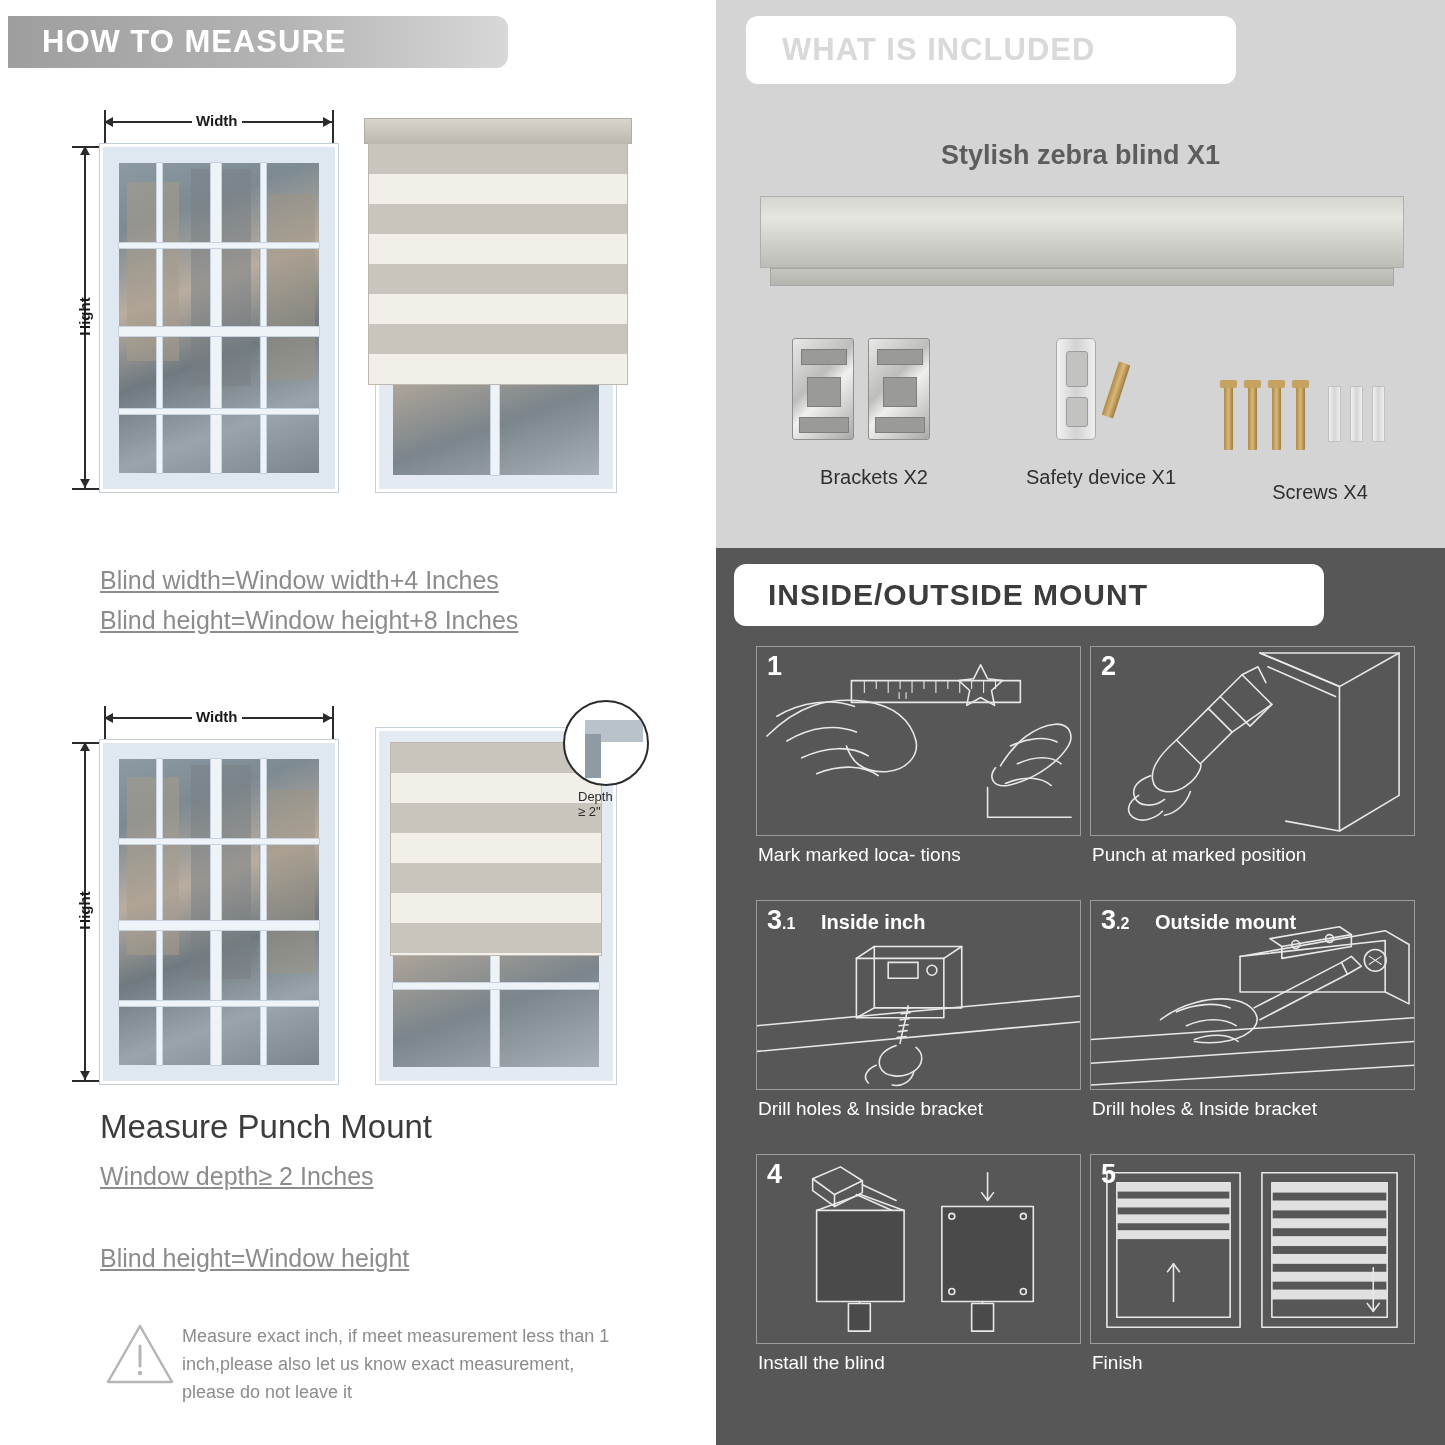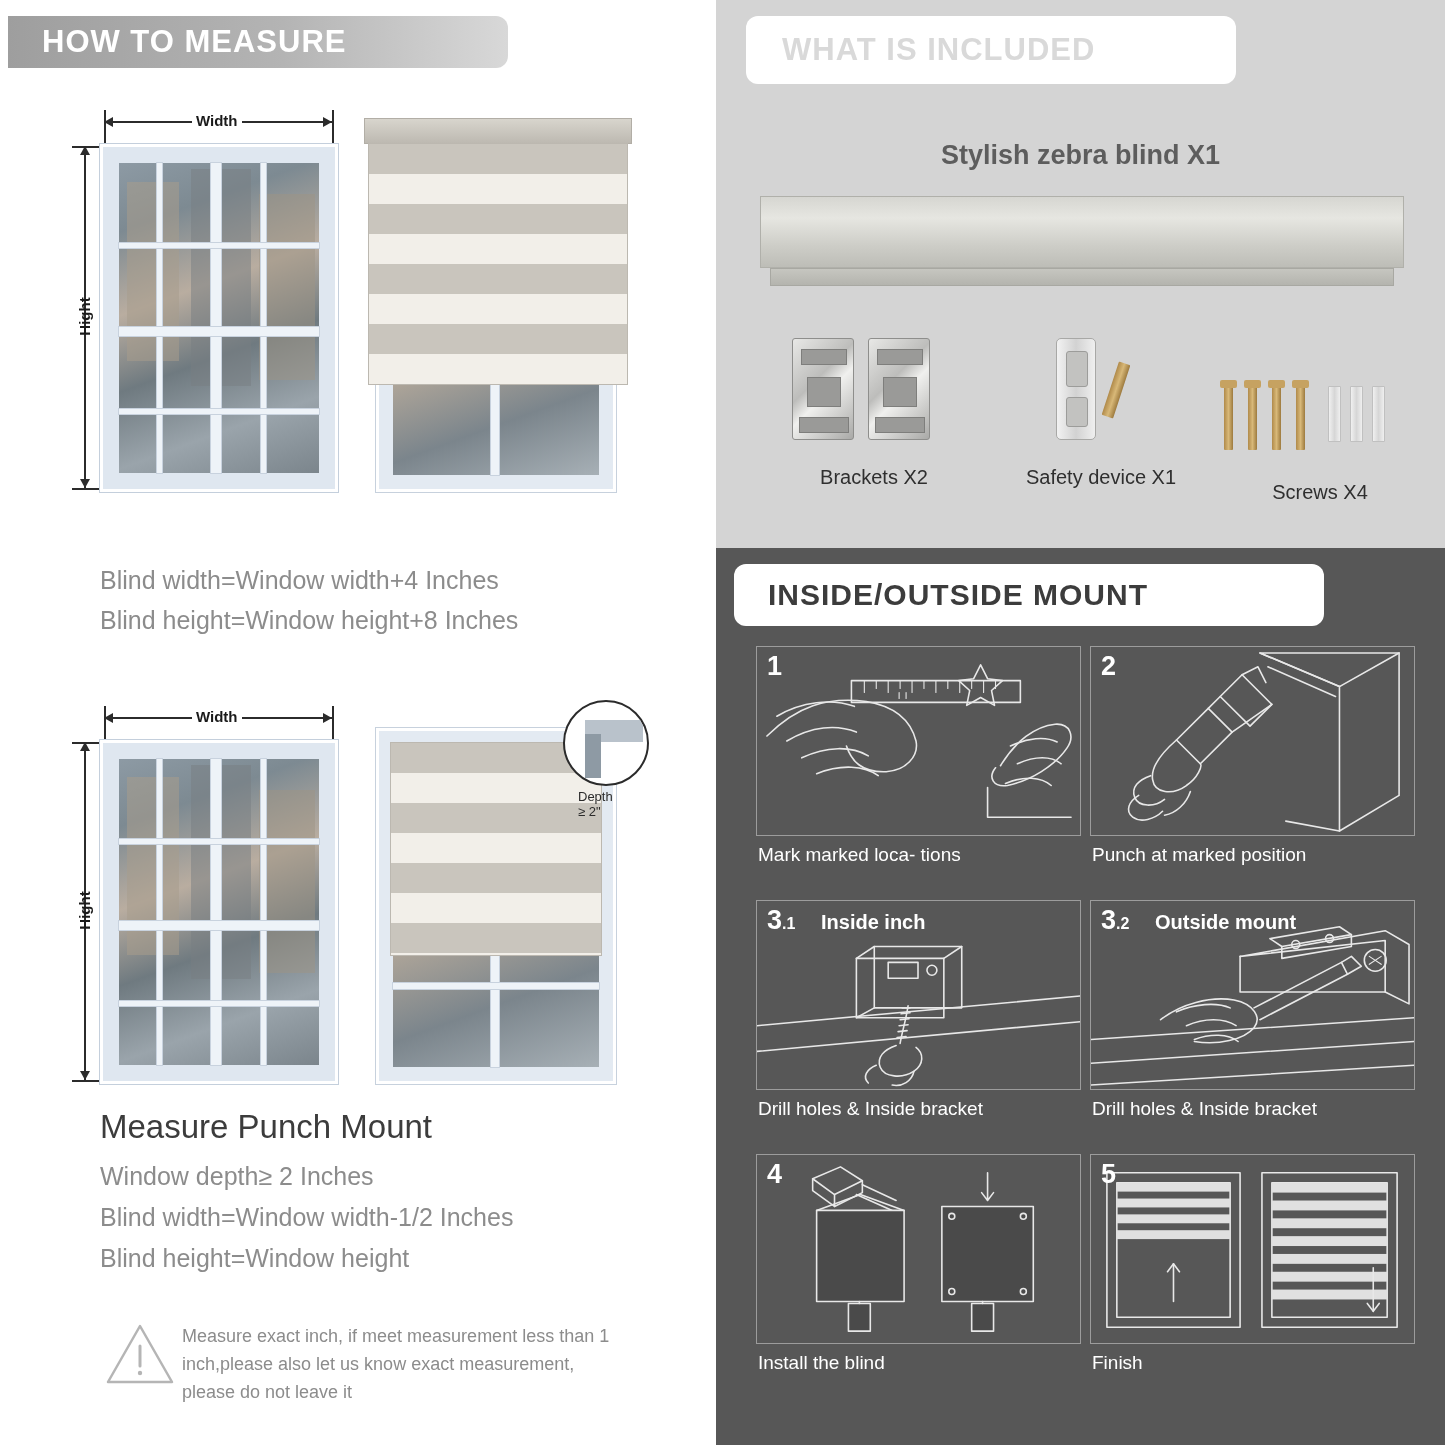--- a/index.html
+++ b/index.html
@@ -91,21 +91,21 @@
   }
   .dim-label-v {
     position:absolute; font-size:15px; color:#1a1a1a; font-weight:bold;
     transform:rotate(-90deg); transform-origin:center center; white-space:nowrap;
   }
 
   .sect-title {
     position:absolute; font-size:33px; color:#3c3c3c; font-weight:normal;
   }
   .sect-line {
-    position:absolute; font-size:25px; color:#8c8c8c;
+    position:absolute; font-size:25px; color:#8c8c8c;text-decoration:underline;
   }
 
   
   .depth-circle {
     position:absolute; border:2px solid #2b2b2b; border-radius:50%;
     overflow:hidden; background:#fff;
   }
   .depth-inner-1 { position:absolute; background:#b9c2cb; }
   .depth-inner-2 { position:absolute; background:#8e9aa4; }
   .depth-label { position:absolute; font-size:13px; color:#2b2b2b; }
@@ -298,21 +298,20 @@
       <div class="depth-circle" style="left:563px; top:700px; width:86px; height:86px;">
         <div class="depth-inner-1" style="left:20px; top:18px; width:58px; height:14px;"></div>
         <div class="depth-inner-2" style="left:20px; top:32px; width:16px; height:44px;"></div>
         <div class="depth-inner-1" style="left:36px; top:32px; width:42px; height:8px;"></div>
       </div>
       <div class="depth-label" style="left:578px; top:789px;">Depth ≥ 2"</div>
     </div>
 
     <div class="sect-title" style="left:100px; top:1108px;">Measure Punch Mount</div>
     <div class="sect-line" style="left:100px; top:1162px;">Window depth≥ 2 Inches</div>
-    <div class="sect-line" style="left:100px; top:1203px;">Blind width=Window width-1/2 Inches</div>
     <div class="sect-line" style="left:100px; top:1244px;">Blind height=Window height</div>
 
     <div class="warn-tri" style="left:104px; top:1318px; width:72px; height:72px;">
       <svg width="72" height="72" viewBox="0 0 72 72">
         <polygon points="36,8 68,64 4,64" fill="none" stroke="#b5b5b5" stroke-width="2.5" stroke-linejoin="round"></polygon>
         <line x1="36" y1="28" x2="36" y2="48" stroke="#b5b5b5" stroke-width="3" stroke-linecap="round"></line>
         <circle cx="36" cy="55" r="2.2" fill="#b5b5b5"></circle>
       </svg>
     </div>
     <div class="warn-text" style="left:182px; top:1322px;">Measure exact inch, if meet measurement less than 1 inch,please also let us know exact measurement, please do not leave it</div>

